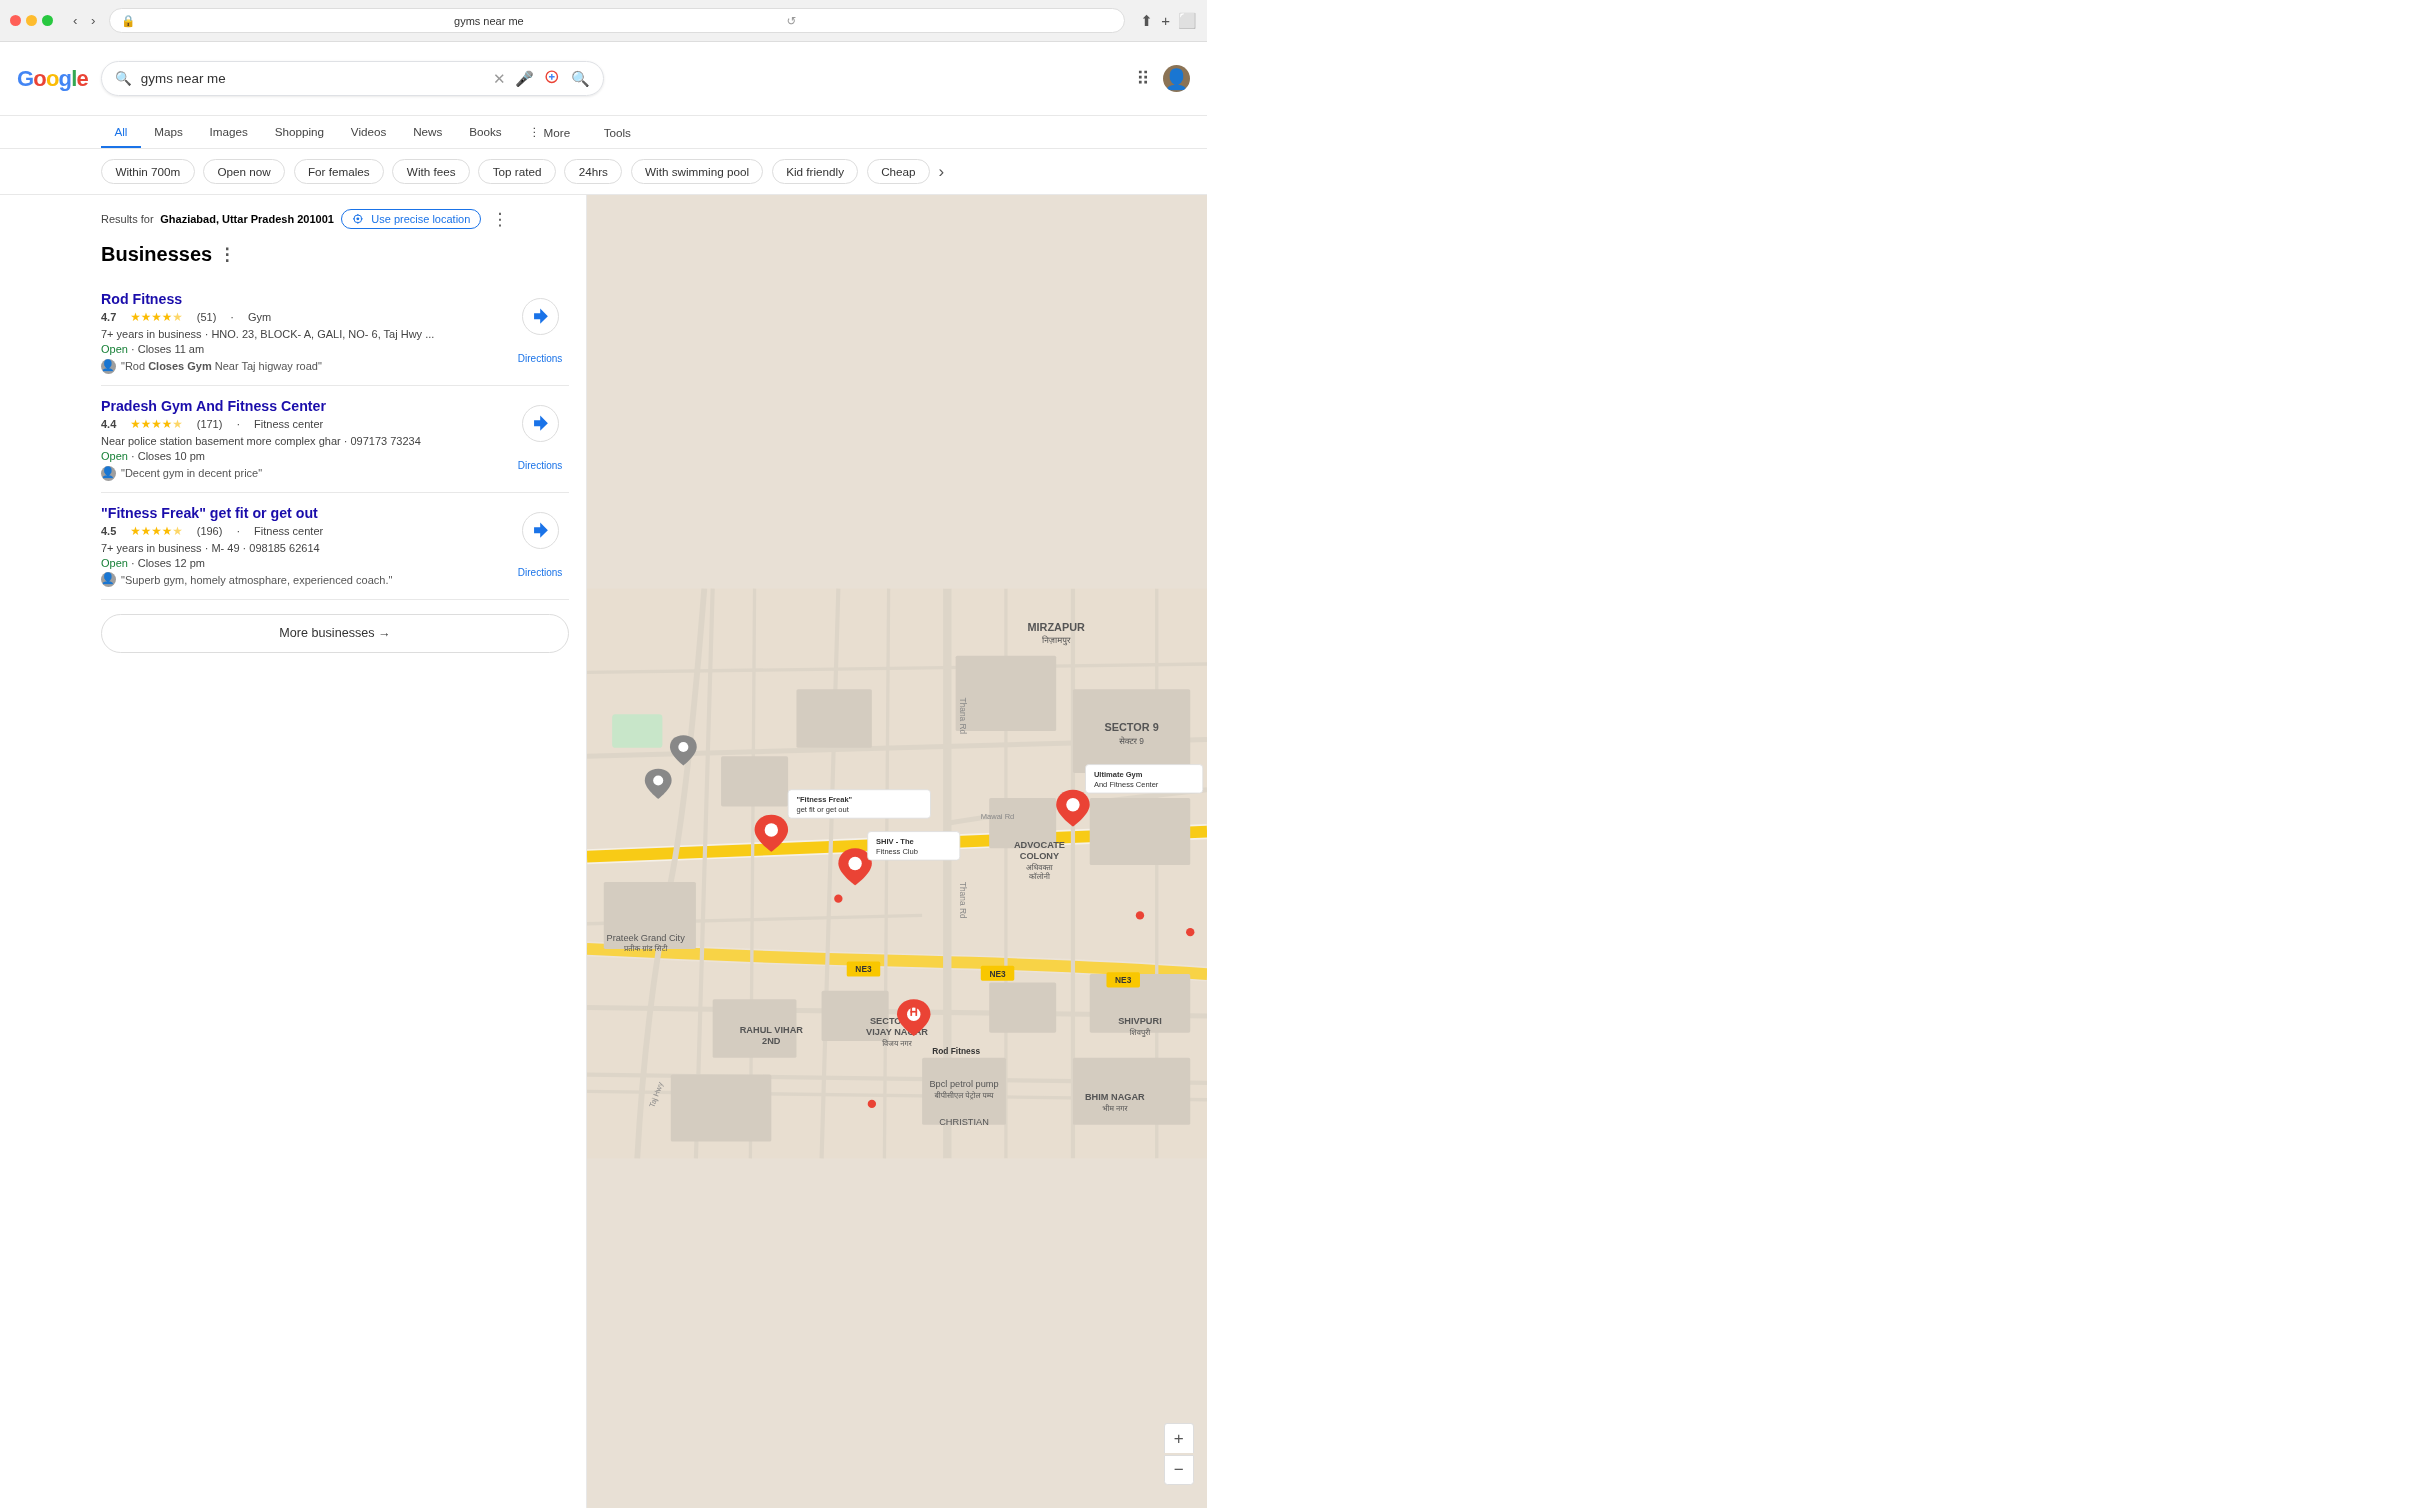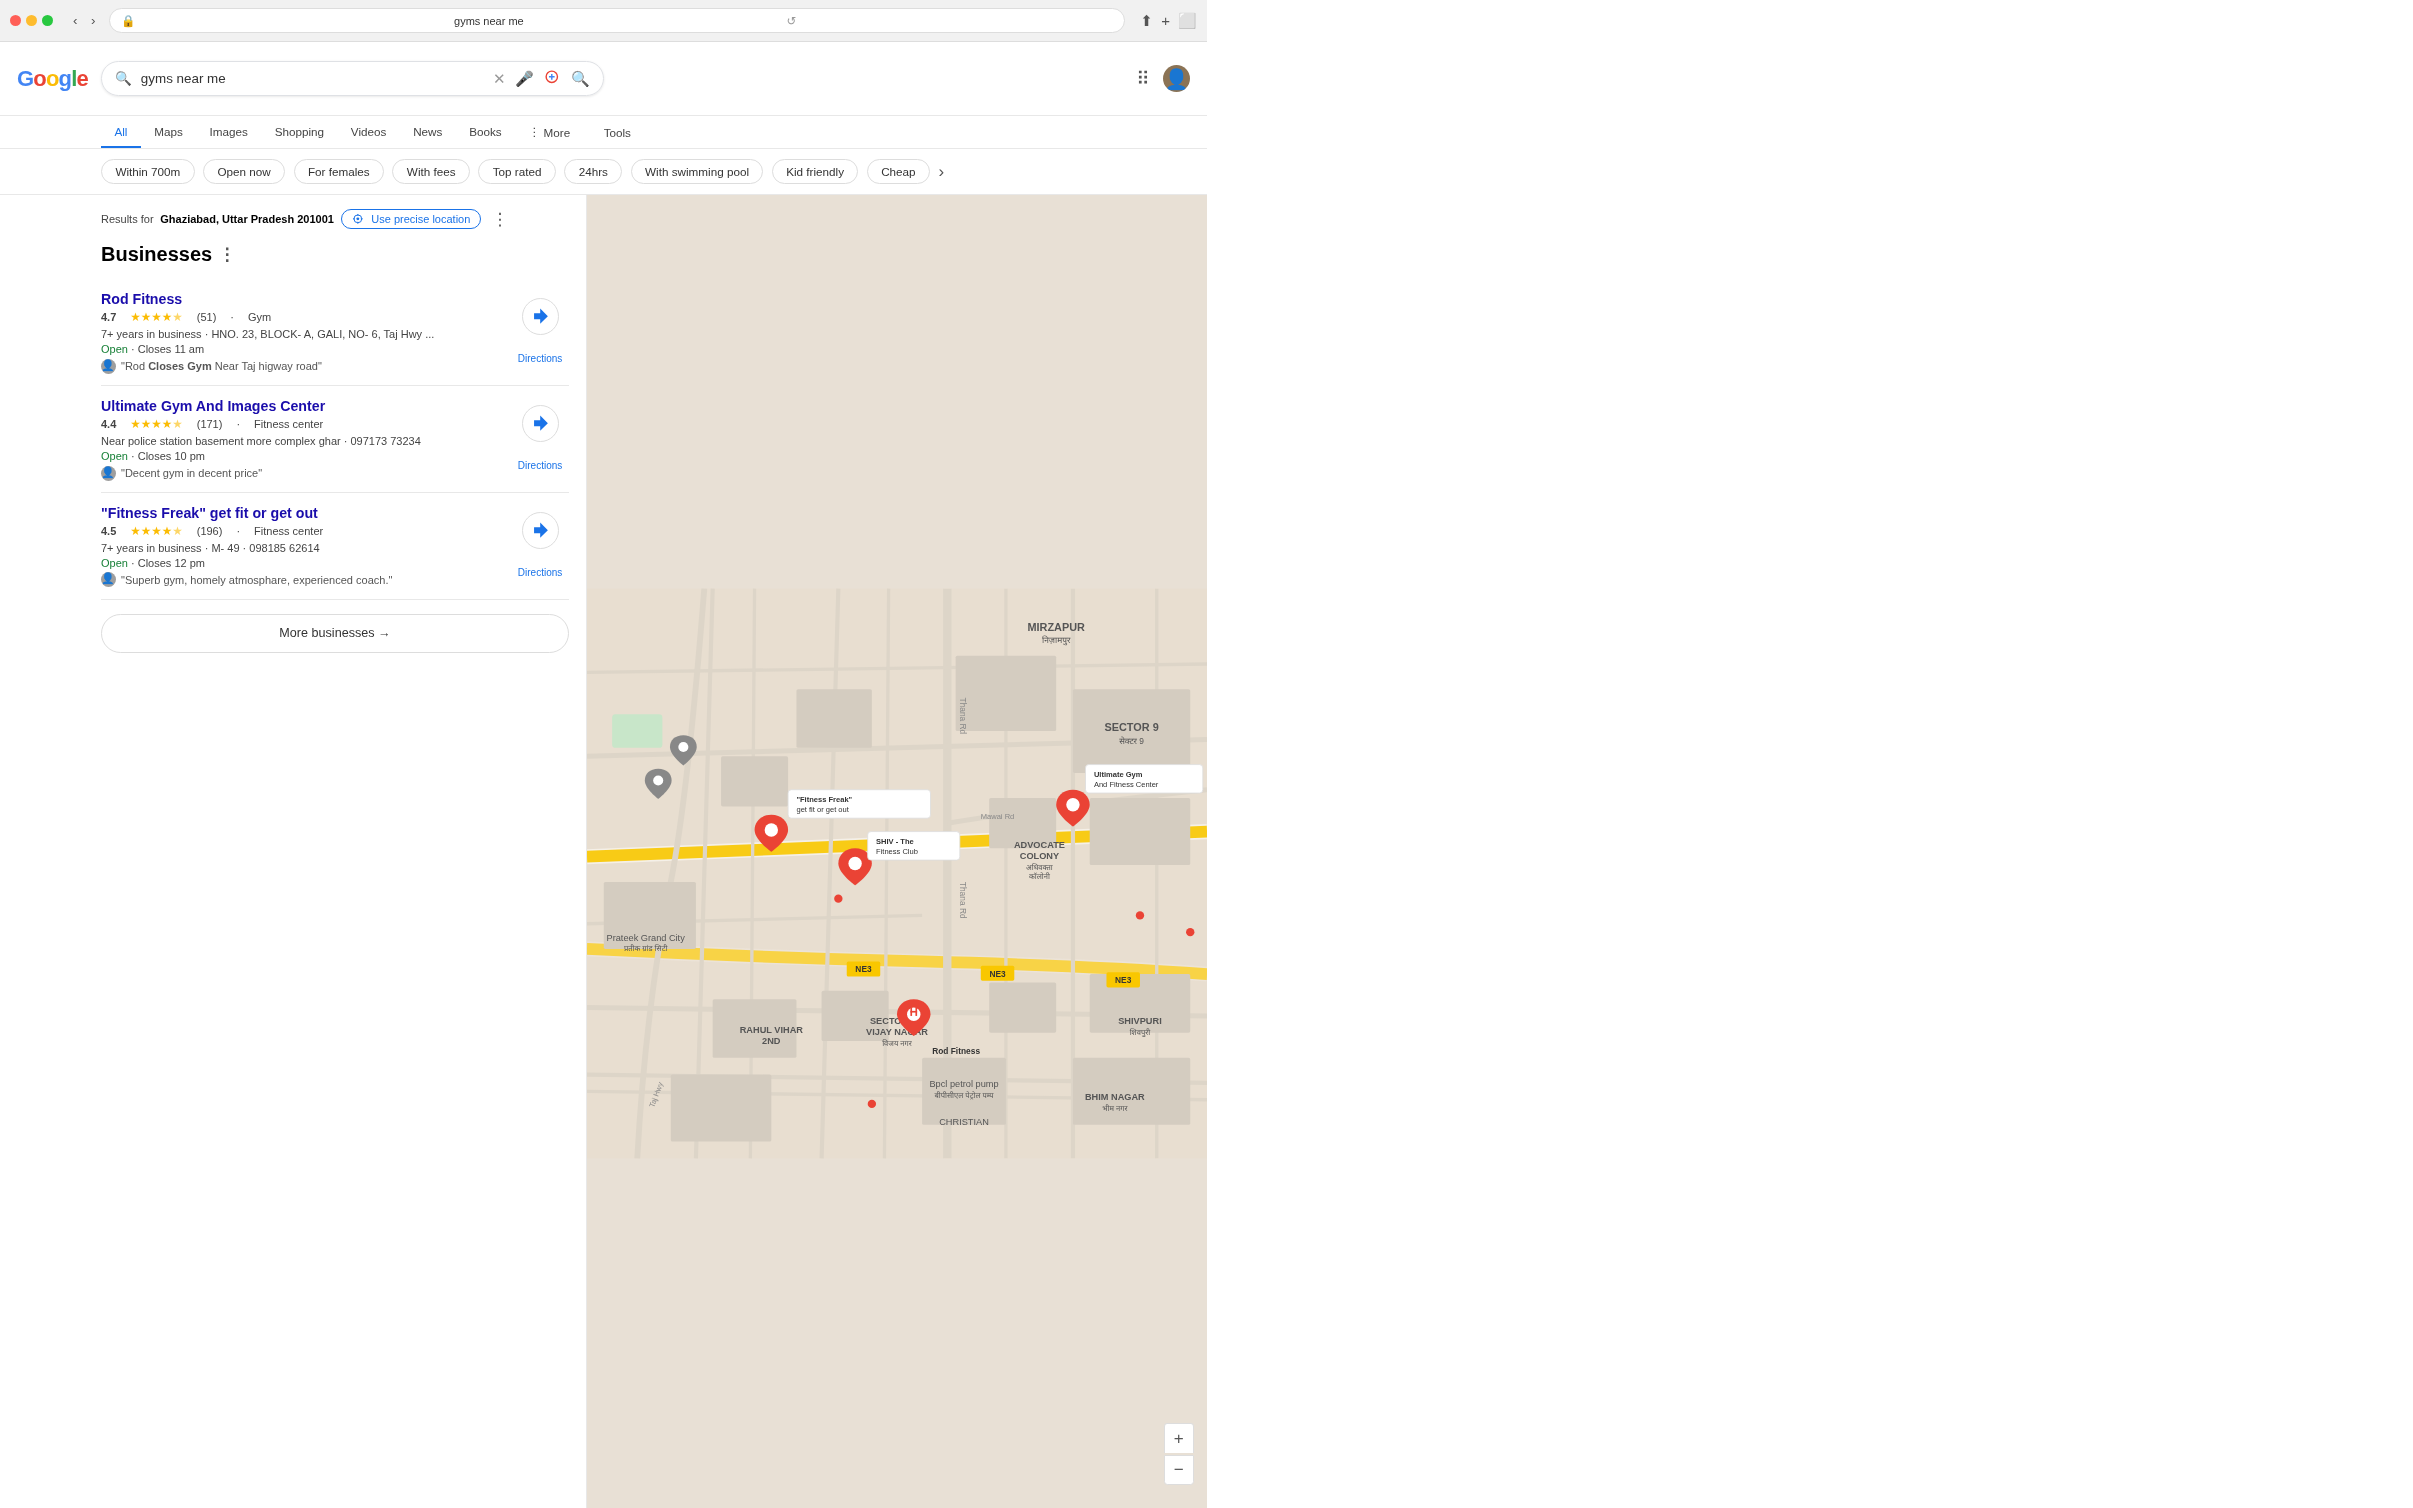--- a/index.html
+++ b/index.html
@@ -454,21 +454,21 @@
           <svg width="18.4" height="18.4" viewBox="0 0 24 24" fill="none">
             <polygon points="12,2 22,12 12,22 12,16 4,16 4,8 12,8" fill="#1a73e8"></polygon>
           </svg>
         </div>
         <span class="dir-label">Directions</span>
       </button>
     </div>
 
     <div class="business-card">
       <div class="business-info">
-        <div class="business-name">Ultimate Gym And Images Center</div>
+        <div class="business-name">Pradesh Gym And Fitness Center</div>
         <div class="rating-row">
           <span style="font-weight:600;">4.4</span>
           <span class="stars">★★★★<span style="opacity:0.6;">★</span></span>
           <span>(<span>171</span>)</span>
           <span>·</span>
           <span>Fitness center</span>
         </div>
         <div class="address-row">
           <span>Near police station basement more complex ghar · 097173 73234</span>
         </div>

